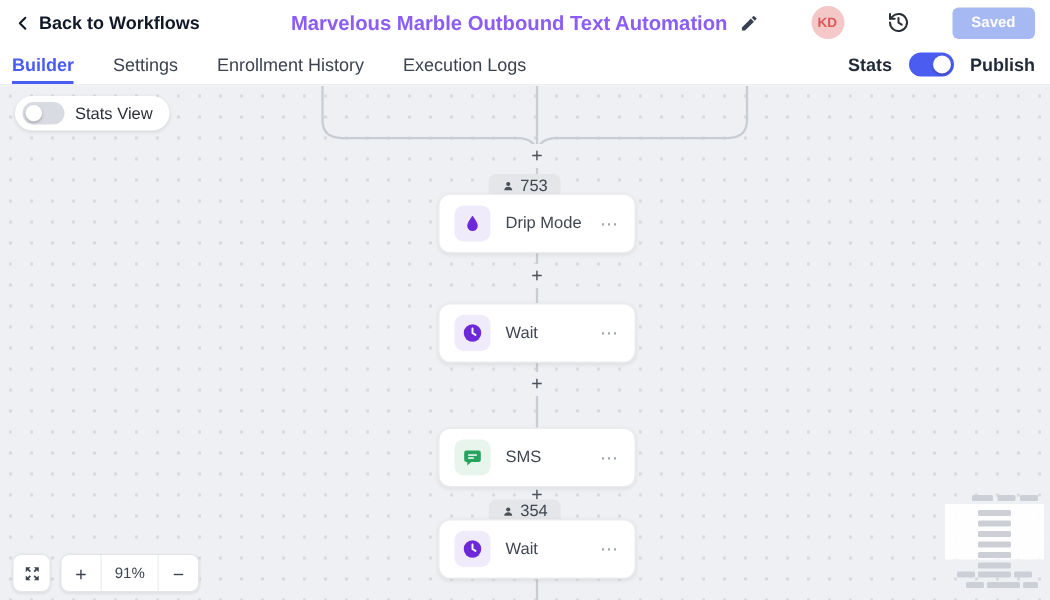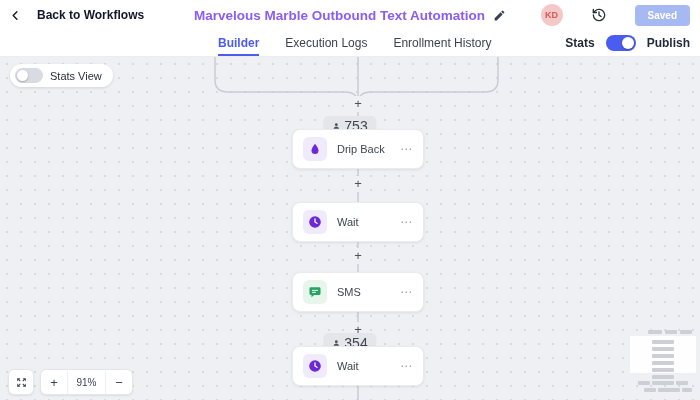--- a/index.html
+++ b/index.html
@@ -1,32 +1,32 @@
 <!DOCTYPE html>
 <html><head>
 <meta charset="utf-8">
 <style>
   * { margin:0; padding:0; box-sizing:border-box; }
   html,body { width:700px; height:400px; overflow:hidden; }
   body { font-family:"Liberation Sans","DejaVu Sans",sans-serif; background:#fff; position:relative; }
 
   
   .header { position:relative; height:30px; background:#fff; display:flex; align-items:center; padding:0 10px; z-index:5; }
-  .back-link { display:flex; align-items:center; gap:16px; font-size:12px; font-weight:700; color:#111827; cursor:pointer; }
+  .back-link { display:flex; align-items:center; gap:5px; font-size:12px; font-weight:700; color:#111827; cursor:pointer; }
   .title-wrap { position:absolute; left:0; right:0; display:flex; justify-content:center; align-items:center; gap:8px; pointer-events:none; }
   .page-title { font-size:13.5px; font-weight:700; color:#8b5cf6; }
   .edit-icon { width:13px; height:13px; cursor:pointer; pointer-events:auto; }
   .header-right { margin-left:auto; display:flex; align-items:center; gap:28px; z-index:2; }
   .avatar { width:22px; height:22px; border-radius:50%; background:#f5c8c8; color:#d95858; font-size:9px; font-weight:700; display:flex; align-items:center; justify-content:center; cursor:pointer; }
   .history-btn { width:16px; height:16px; cursor:pointer; }
   .saved-btn { background:#a6b9f2; color:#fff; font-size:10px; font-weight:600; border:none; border-radius:4px; padding:5px 13px; cursor:pointer; }
 
   
   .tabbar { height:27px; background:#fff; border-bottom:1px solid #ebedf0; display:flex; align-items:stretch; padding:0 8px; position:relative; z-index:5; }
-  .tabs { display:flex; gap:26px; margin-left:210px; }
+  .tabs { display:flex; gap:26px; }
   .tab { font-size:12px; color:#3b4350; display:flex; align-items:center; cursor:pointer; border-bottom:2px solid transparent; padding-top:1px; }
   .tab.active { color:#4b5cf0; font-weight:600; border-bottom-color:#4b5cf0; }
   .tabbar-right { margin-left:auto; display:flex; align-items:center; gap:11px; padding-right:2px; }
   .test-workflow-btn { background:#eef1fb; color:#4b5cf0; font-size:12px; font-weight:600; border:none; border-radius:4px; padding:6px 13px; cursor:pointer; }
   .toggle-label { font-size:12px; font-weight:600; color:#1f2937; }
   .toggle { width:30px; height:16px; border-radius:9px; background:#d8dce2; position:relative; cursor:pointer; flex:none; }
   .toggle .knob { position:absolute; top:2px; left:2px; width:12px; height:12px; border-radius:50%; background:#fff; box-shadow:0 1px 2px rgba(0,0,0,.25); transition:left .1s; }
   .toggle.on { background:#4b5cf0; }
   .toggle.on .knob { left:16px; }
 
@@ -36,21 +36,21 @@
     background-size:14px 14px; overflow:hidden; }
   .connectors { position:absolute; inset:0; }
 
   .stats-pill { position:absolute; left:10px; top:7px; height:23px; background:#fff; border-radius:12px; box-shadow:0 1px 3px rgba(16,24,40,.12); display:flex; align-items:center; gap:7px; padding:0 11px 0 5px; }
   .stats-pill .toggle { width:28px; height:15px; }
   .stats-pill .toggle .knob { width:11px; height:11px; }
   .stats-label { font-size:11px; color:#2a2f36; }
 
   .plus-btn { position:absolute; left:350px; width:16px; height:16px; background:#eef0f3; color:#4b5158; font-size:13px; line-height:16px; text-align:center; cursor:pointer; user-select:none; }
 
-  .count-badge { position:absolute; left:50%; transform:translateX(-50%); display:inline-flex; align-items:center; gap:4px; background:#e4e6ea; border-radius:5px 5px 0 0; padding:2px 9px; font-size:14px; color:#3f4650; white-space:nowrap; }
+  .count-badge { position:absolute; left:50%; transform:translateX(-50%); display:inline-flex; align-items:center; gap:4px; background:#e4e6ea; border-radius:5px 5px 0 0; padding:2px 9px; font-size:11px; color:#3f4650; white-space:nowrap; }
   .count-badge svg { width:8px; height:8px; }
 
   .node-card { position:absolute; left:292px; width:132px; height:40px; background:#fff; border:1px solid #e9ebee; border-radius:8px; box-shadow:0 1px 3px rgba(16,24,40,.08); display:flex; align-items:center; gap:10px; padding:0 10px; cursor:pointer; }
   .node-icon { width:24px; height:24px; border-radius:6px; display:flex; align-items:center; justify-content:center; flex:none; }
   .node-icon.purple { background:#f0ebfb; }
   .node-icon.green { background:#e7f5ec; }
   .node-icon svg { width:14px; height:14px; }
   .node-label { font-size:11px; color:#3f4650; }
   .node-menu { margin-left:auto; color:#9ba1aa; font-size:12px; letter-spacing:1px; cursor:pointer; }
 
@@ -91,22 +91,23 @@
         <path d="M3.5 3.5 v4.7 h4.7"></path>
         <path d="M12 7.5 v4.7 l3.2 2"></path>
       </svg>
     <button class="saved-btn">Saved</button>
   </div>
 </div>
 
 <div class="tabbar">
   <div class="tabs">
     <div class="tab active">Builder</div>
+    <div class="tab">Settings</div>
+    <div class="tab">Enrollment History</div>
     <div class="tab">Execution Logs</div>
-    <div class="tab">Enrollment History</div>
   </div>
   <div class="tabbar-right">
     <span class="toggle-label">Stats</span>
     <div class="toggle on">
         <div class="knob"></div>
       </div>
     <span class="toggle-label">Publish</span>
   </div>
 </div>
 
@@ -144,36 +145,36 @@
       </svg>
     <span>354</span>
   </div>
 
   <div class="node-card" style="top:72px">
     <div class="node-icon purple">
       <svg viewBox="0 0 24 24">
           <path d="M12 3 C12 3 6 10.2 6 14.6 A6 6 0 0 0 18 14.6 C18 10.2 12 3 12 3 Z" fill="#6d28d9"></path>
         </svg>
     </div>
-    <span class="node-label">Drip Back</span>
+    <span class="node-label">Drip Mode</span>
     <span class="node-menu">⋯</span>
   </div>
 
   <div class="node-card" style="top:145px">
     <div class="node-icon purple">
       <svg viewBox="0 0 24 24">
           <circle cx="12" cy="12" r="10" fill="#6d28d9"></circle>
           <path d="M12 6.8 V12 L15.4 14.2" stroke="#fff" stroke-width="2.2" fill="none" stroke-linecap="round"></path>
         </svg>
     </div>
     <span class="node-label">Wait</span>
     <span class="node-menu">⋯</span>
   </div>
 
-  <div class="node-card" style="top:215px">
+  <div class="node-card" style="top:228px">
     <div class="node-icon green">
       <svg viewBox="0 0 24 24">
           <path d="M5 4 h14 a2.5 2.5 0 0 1 2.5 2.5 v8 a2.5 2.5 0 0 1 -2.5 2.5 h-8.5 l-4.5 4 v-4 h-1 a2.5 2.5 0 0 1 -2.5 -2.5 v-8 A2.5 2.5 0 0 1 5 4 Z" fill="#27a360"></path>
           <line x1="7" y1="9.2" x2="17" y2="9.2" stroke="#fff" stroke-width="1.7"></line>
           <line x1="7" y1="12.6" x2="13.5" y2="12.6" stroke="#fff" stroke-width="1.7"></line>
         </svg>
     </div>
     <span class="node-label">SMS</span>
     <span class="node-menu">⋯</span>
   </div>

